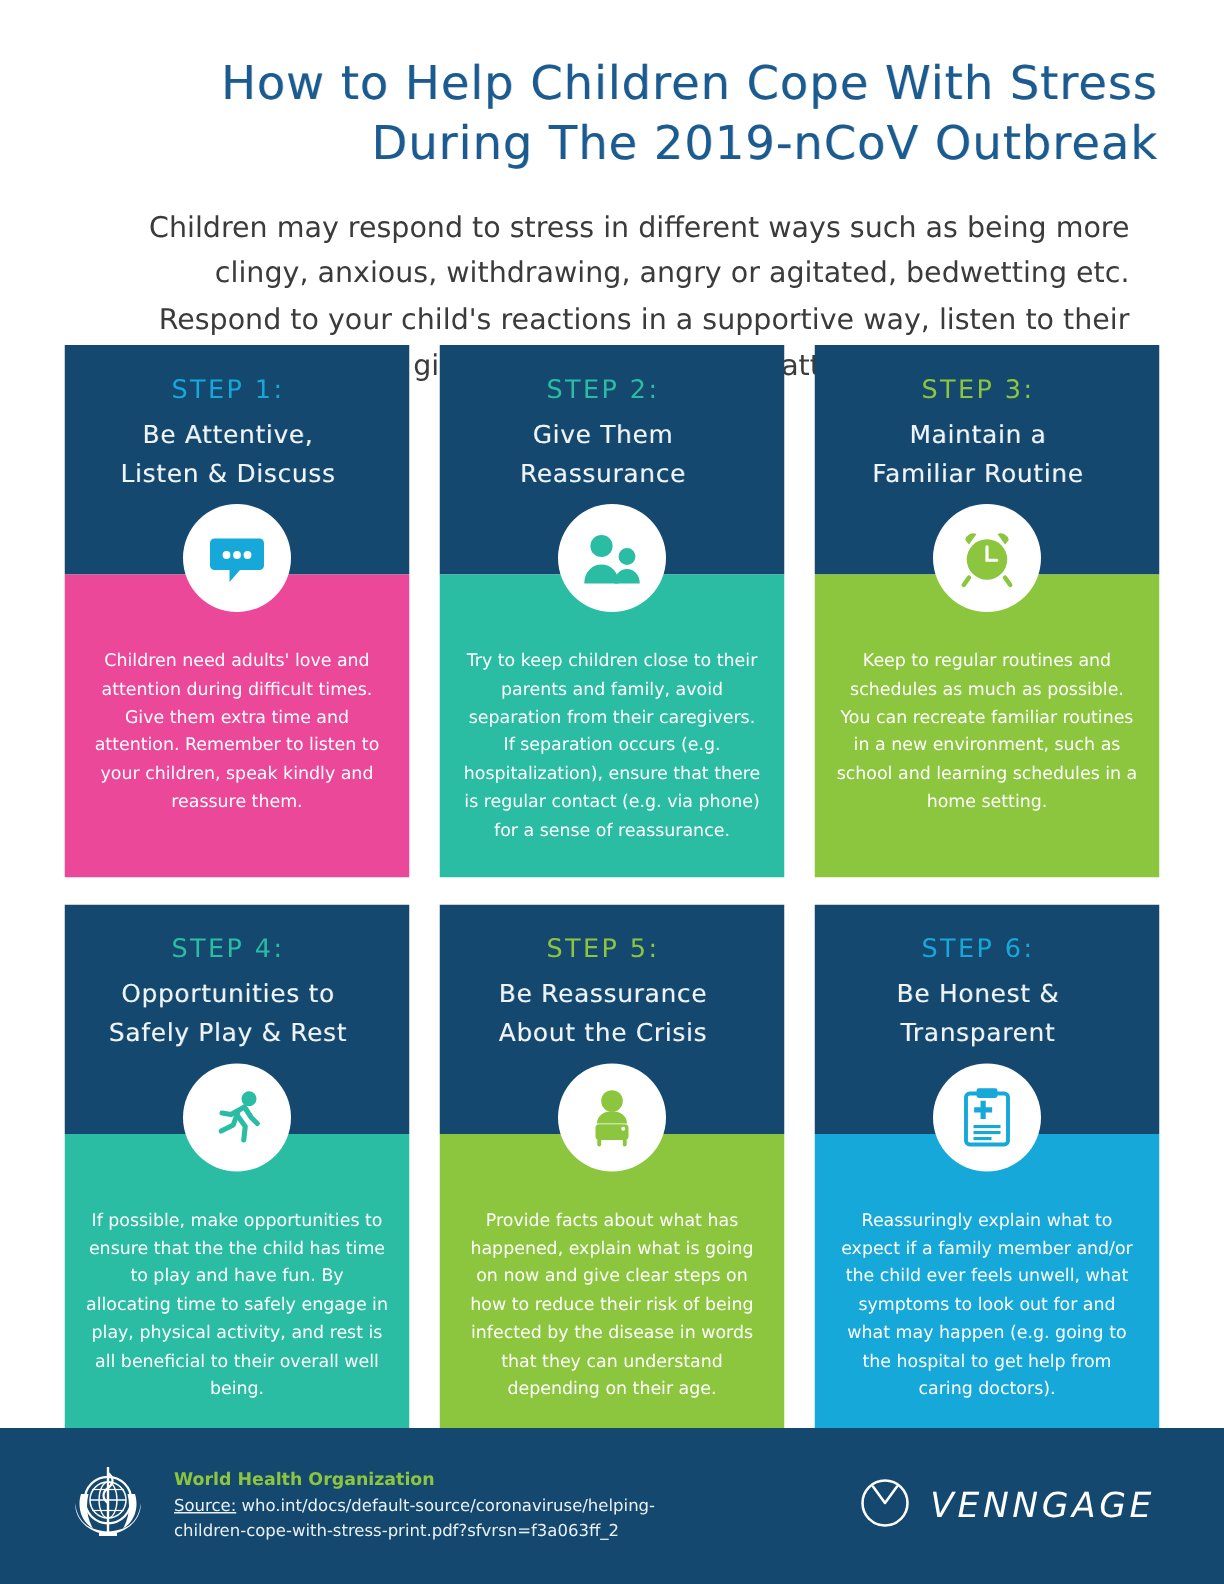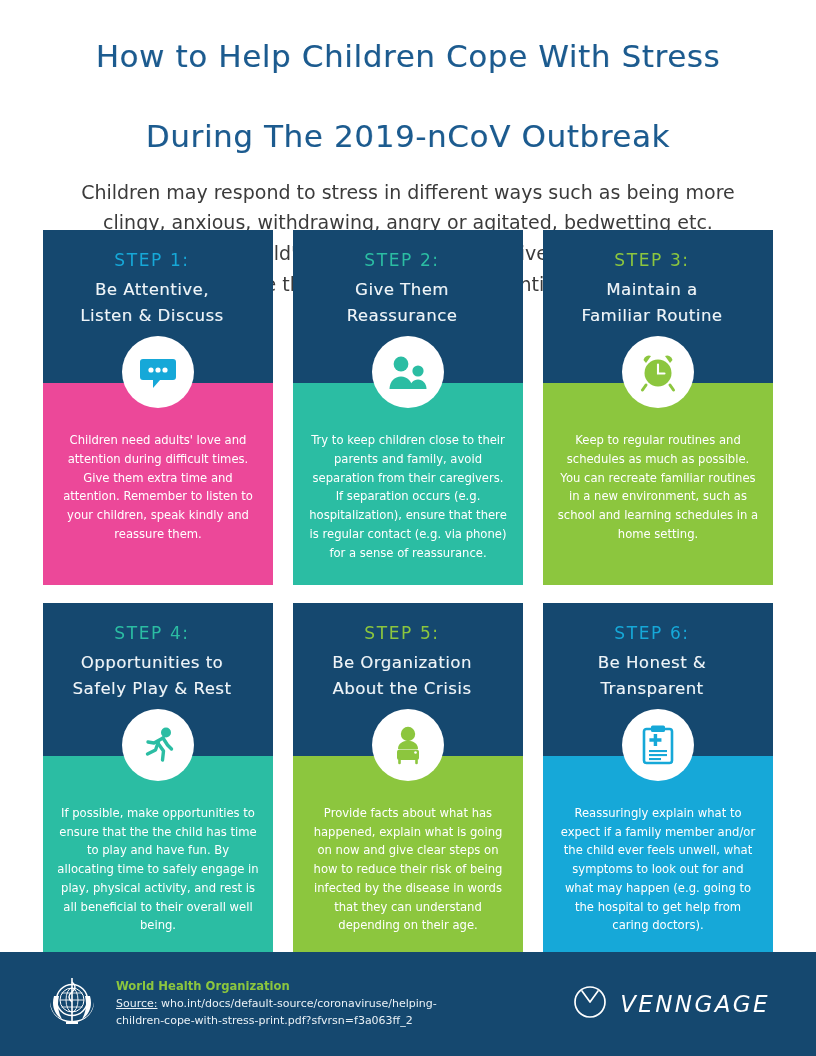--- a/index.html
+++ b/index.html
@@ -17,33 +17,33 @@
   .page {
     position: relative;
     width: 816px;
     height: 1056px;
     background: #ffffff;
   }
 
   
   .header {
     padding: 36px 44px 0 44px;
-    text-align: center;
+    text-align: right;
   }
   .title {
     font-family: "DejaVu Sans", sans-serif;
     color: #1c5b8f;
     font-size: 31px;
     line-height: 1.30;
     font-weight: normal;
     letter-spacing: 0.6px;
     margin: 0;
     text-shadow: 0.5px 0 0 rgba(28,91,143,0.35), -0.5px 0 0 rgba(255,255,255,0.25);
   }
-  .title .l2 { display: block; margin-top: 40px; }
+  .title .l2 { display: block; }
   .subtitle {
     margin: 20px auto 0 auto;
     width: 690px;
     color: #3b3b3b;
     font-size: 19px;
     line-height: 1.62;
     font-family: "DejaVu Sans", sans-serif;
   }
   .subtitle a, .subtitle .link {
     color: #29abe2;
@@ -252,21 +252,21 @@
           <path d="M21.5 20 l5 7 l-1 9" stroke="#2bbda3" stroke-width="3.4" fill="none" stroke-linecap="round" stroke-linejoin="round"></path>
         </svg>
       </div>
       <div class="card-body" style="background:#2bbda3">If possible, make opportunities to ensure that the the child has time to play and have fun. By allocating time to safely engage in play, physical activity, and rest is all beneficial to their overall well being.</div>
     </div>
 
     <div class="card">
       <div class="card-head">
         <div class="step-label" style="color:#8cc63e">STEP 5:</div>
         <div class="step-title">
-          <div>Be Organization</div>
+          <div>Be Reassurance</div>
           <div>About the Crisis</div>
         </div>
       </div>
       <div class="icon-badge">
         <svg width="42" height="42" viewBox="0 0 42 42">
           <circle cx="21" cy="10" r="7.2" fill="#8cc63e"></circle>
           <path d="M11 25 c0 -5.2 4.5 -8.2 10 -8.2 c5.5 0 10 3 10 8.2 z" fill="#8cc63e"></path>
           <rect x="10" y="25.5" width="22" height="10.5" rx="2.5" fill="#8cc63e"></rect>
           <circle cx="28.5" cy="28.5" r="1.3" fill="#ffffff"></circle>
           <path d="M12.5 36 v3" stroke="#8cc63e" stroke-width="2.6" stroke-linecap="round"></path>

